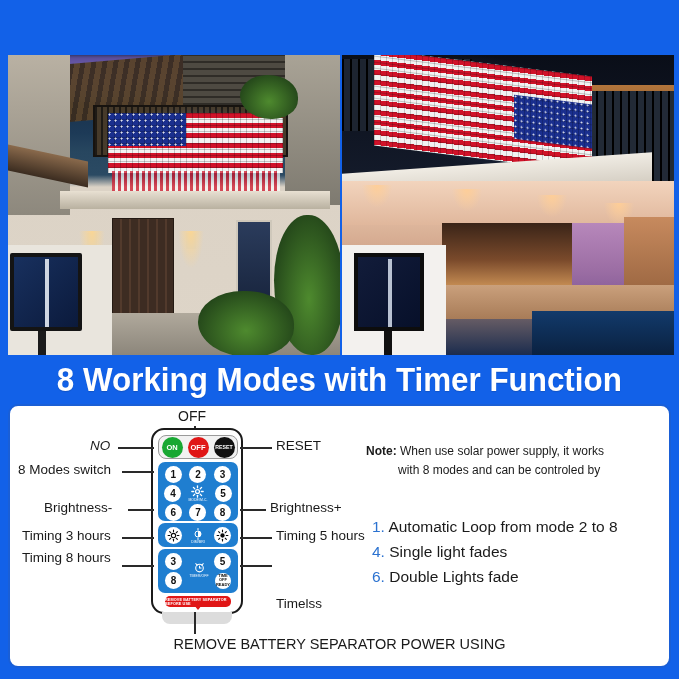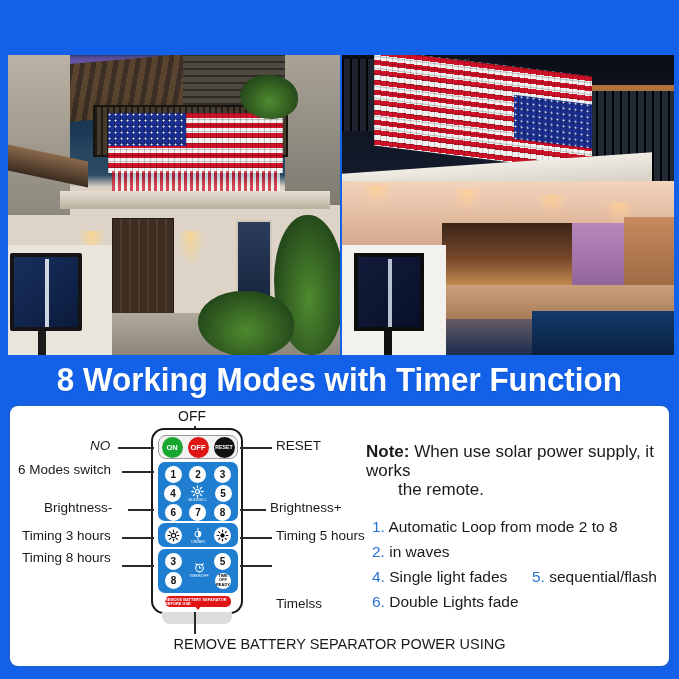--- a/index.html
+++ b/index.html
@@ -329,21 +329,21 @@
   }
   .lbl.r { text-align: left; }
 
   .caption-bottom {
     position: absolute; left: 0; top: 230px; width: 100%;
     text-align: center; font-size: 14.5px; color: #1a1a1a;
   }
 
   
   .notebox { position: absolute; left: 356px; top: 36px; width: 298px; }
-  .note-line { font-size: 17px; color: #1a1a1a; line-height: 19px; }
+  .note-line { font-size: 12px; color: #1a1a1a; line-height: 19px; }
   .note-label { font-weight: bold; }
   .note-ind { padding-left: 32px; }
 
   .modes { position: absolute; left: 362px; top: 108px; width: 300px; }
   .mode-row { display: flex; line-height: 25px; }
   .mode { font-size: 15.5px; color: #1a1a1a; white-space: nowrap; }
   .mode .num { color: #2b72d0; }
   .mode.c1 { width: 160px; }
   .mode.c2 { width: 140px; }
 </style>
@@ -549,21 +549,21 @@
       </div>
 
       <div class="battery-tab">REMOVE BATTERY SEPARATOR BEFORE USE</div>
     </div>
     <div class="remote-foot"></div>
     <div class="tab-arrow"></div>
 
     <div class="lbl" style="left:80px; top:32px;font-style:italic;">NO</div>
     <div class="lead" style="left:108px; top:41px; width:36px;"></div>
 
-    <div class="lbl" style="left:8px; top:56px;">6 Modes switch</div>
+    <div class="lbl" style="left:8px; top:56px;">8 Modes switch</div>
     <div class="lead" style="left:112px; top:65px; width:32px;"></div>
 
     <div class="lbl" style="left:34px; top:94px;">Brightness-</div>
     <div class="lead" style="left:118px; top:103px; width:26px;"></div>
 
     <div class="lbl" style="left:12px; top:122px;">Timing 3 hours</div>
     <div class="lead" style="left:112px; top:131px; width:32px;"></div>
 
     <div class="lbl" style="left:12px; top:144px;">Timing 8 hours</div>
     <div class="lead" style="left:112px; top:159px; width:32px;"></div>
@@ -583,45 +583,37 @@
     <div class="lead v" style="left:184px; top:206px; height:22px;"></div>
     <div class="caption-bottom">
       <span>REMOVE BATTERY SEPARATOR POWER USING</span>
     </div>
 
     <div class="notebox">
       <div class="note-line">
         <span class="note-label">Note:</span>
         <span>When use solar power supply, it works</span>
       </div>
-      <div class="note-line note-ind">the remote.</div>
+      <div class="note-line note-ind">with 8 modes and can be controled by</div>
     </div>
 
     <div class="modes">
       <div class="mode-row">
         <div class="mode">
           <span class="num">1.</span>
           <span>Automatic Loop from mode 2 to 8</span>
         </div>
       </div>
       <div class="mode-row">
-        <div class="mode c1">
-          <span class="num">2.</span>
-          <span>in waves</span>
-        </div>
       </div>
       <div class="mode-row">
         <div class="mode c1">
           <span class="num">4.</span>
           <span>Single light fades</span>
         </div>
-        <div class="mode c2">
-          <span class="num">5.</span>
-          <span>sequential/flash</span>
-        </div>
       </div>
       <div class="mode-row">
         <div class="mode c1">
           <span class="num">6.</span>
           <span>Double Lights fade</span>
         </div>
       </div>
     </div>
 
   </div>

